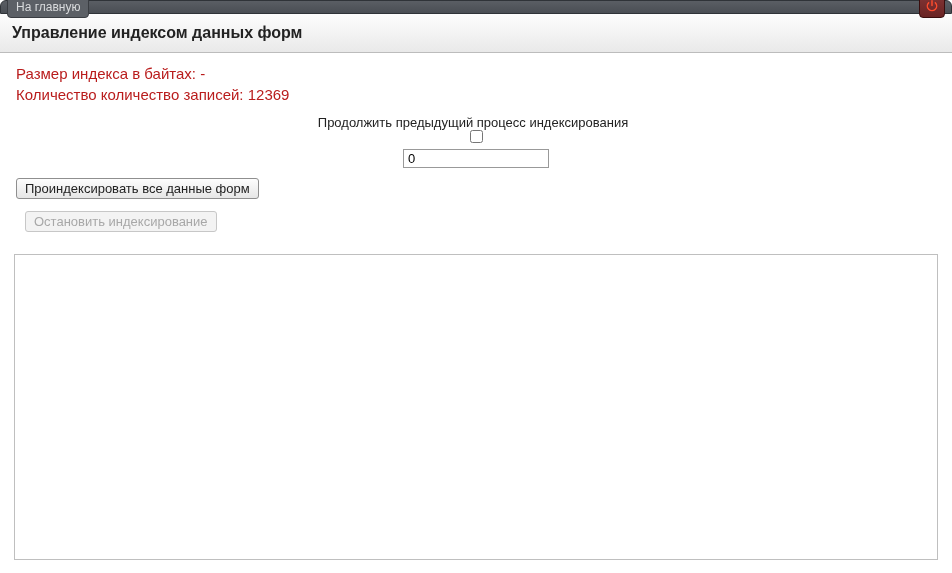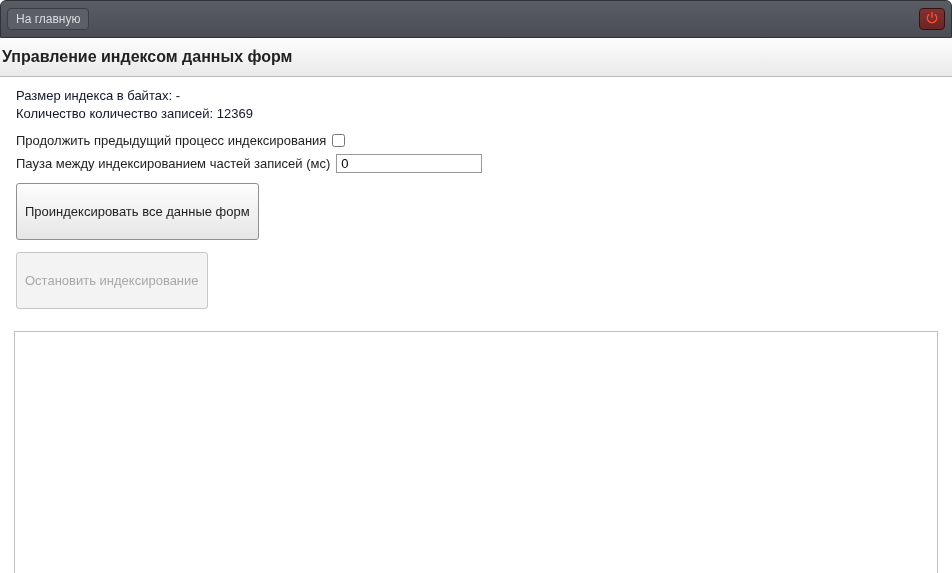--- a/index.html
+++ b/index.html
@@ -1,21 +1,21 @@
 <!DOCTYPE html>
 <html><head>
   <meta charset="utf-8">
   <style>
     * { box-sizing: border-box; margin: 0; padding: 0; }
     body { font-family: Arial, Helvetica, sans-serif; font-size: 13px; color: #222; background: #fff; width: 952px; }
     
     .top-bar {
       background: #4a4e54;
       background: linear-gradient(to bottom, #5a5e64, #4a4e54);
-      height: 38px;
+      height: 14px;
       display: flex;
       align-items: center;
       justify-content: space-between;
       padding: 0 6px;
       border-radius: 6px 6px 0 0;
       border: 1px solid #2f3338;
     }
     .top-bar-btn {
       background: #5c6066;
       border: 1px solid #3a3d42;
@@ -35,72 +35,74 @@
       display: flex;
       align-items: center;
       justify-content: center;
       cursor: pointer;
     }
     .power-btn svg { width: 14px; height: 14px; }
     
     .title-bar {
       background: linear-gradient(to bottom, #fdfdfd, #e9e9e9);
       border-bottom: 1px solid #bcbcbc;
-      padding: 10px 2px;
+      padding: 10px 12px;
     }
     .title-bar h1 {
       font-size: 16px;
       font-weight: bold;
       color: #222;
     }
     
     .content {
       padding: 10px 16px;
     }
     .stat-line {
-      font-size: 13px;
+      font-size: 15px;
       line-height: 1.4;
-      color: #0f172a;
+      color: #b91c1c;
       margin-bottom: 0;
     }
     .stats-block { margin-bottom: 10px; }
     
     .form-row {
       display: flex;
       align-items: center;
       margin: 6px 0;
       font-size: 13px;
+      flex-direction: column;
     }
     .form-row label { margin-right: 6px; }
     .form-row input[type="checkbox"] {
       width: 13px; height: 13px;
     }
     .form-row input[type="text"] {
       border: 1px solid #999;
       font-size: 13px;
       padding: 1px 4px;
       width: 146px;
       height: 19px;
     }
     
     .btn {
       background: linear-gradient(to bottom, #fdfdfd, #e6e6e6);
       border: 1px solid #8f8f8f;
       border-radius: 3px;
       font-size: 13px;
-      padding: 20px 8px;
+      padding: 2px 8px;
       cursor: pointer;
       color: #222;
       margin: 4px 0;
     }
     .btn:disabled {
       color: #a8a8a8;
       border-color: #c7c7c7;
       background: #f3f3f3;
       cursor: default;
+      margin-left: 9px;
     }
     .btn-row { margin-top: 4px; }
     
     .log-area {
       margin: 8px 14px 12px 14px;
       border: 1px solid #bfbfbf;
       height: 306px;
       background: #fff;
     }
   </style>
@@ -136,21 +138,20 @@
       <span>12369</span>
     </div>
   </div>
 
   <div class="form-row">
     <label>Продолжить предыдущий процесс индексирования</label>
     <input type="checkbox" style="">
   </div>
 
   <div class="form-row">
-    <label>Пауза между индексированием частей записей (мс)</label>
     <input type="text" value="0" style="">
   </div>
 
   <div class="btn-row">
     <button class="btn">Проиндексировать все данные форм</button>
   </div>
   <div class="btn-row">
     <button class="btn" disabled="">Остановить индексирование</button>
   </div>
 </div>

